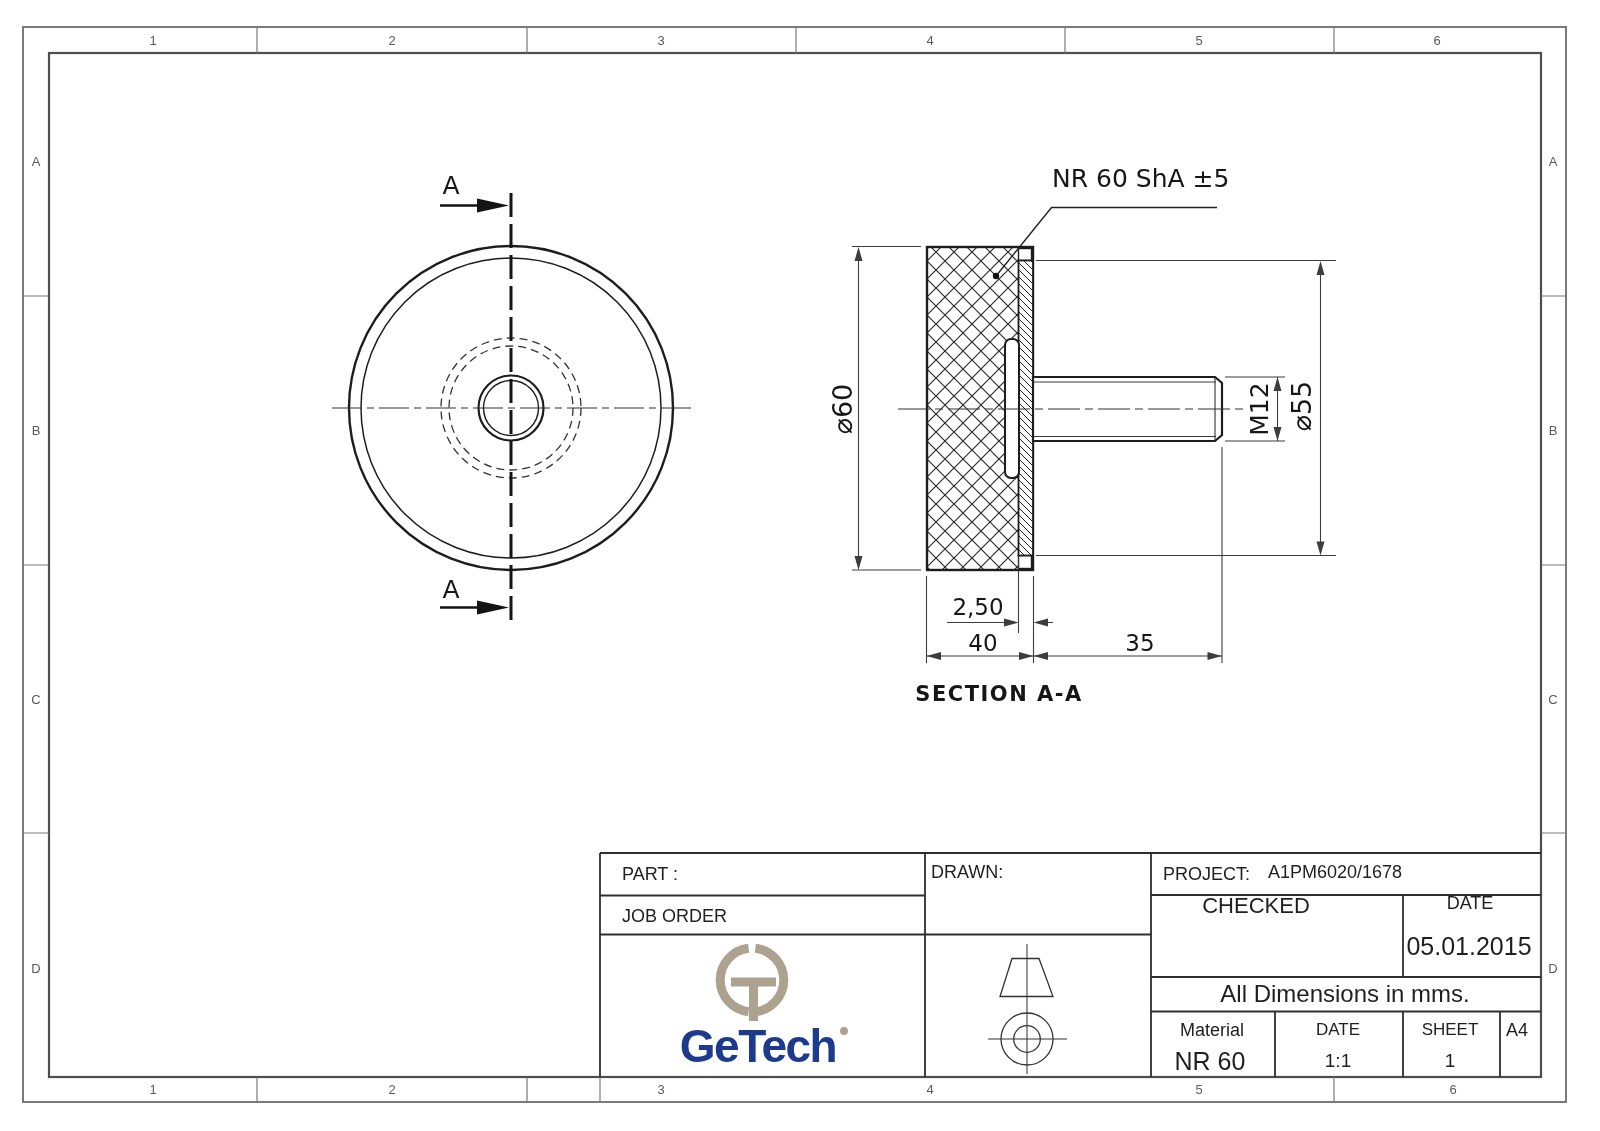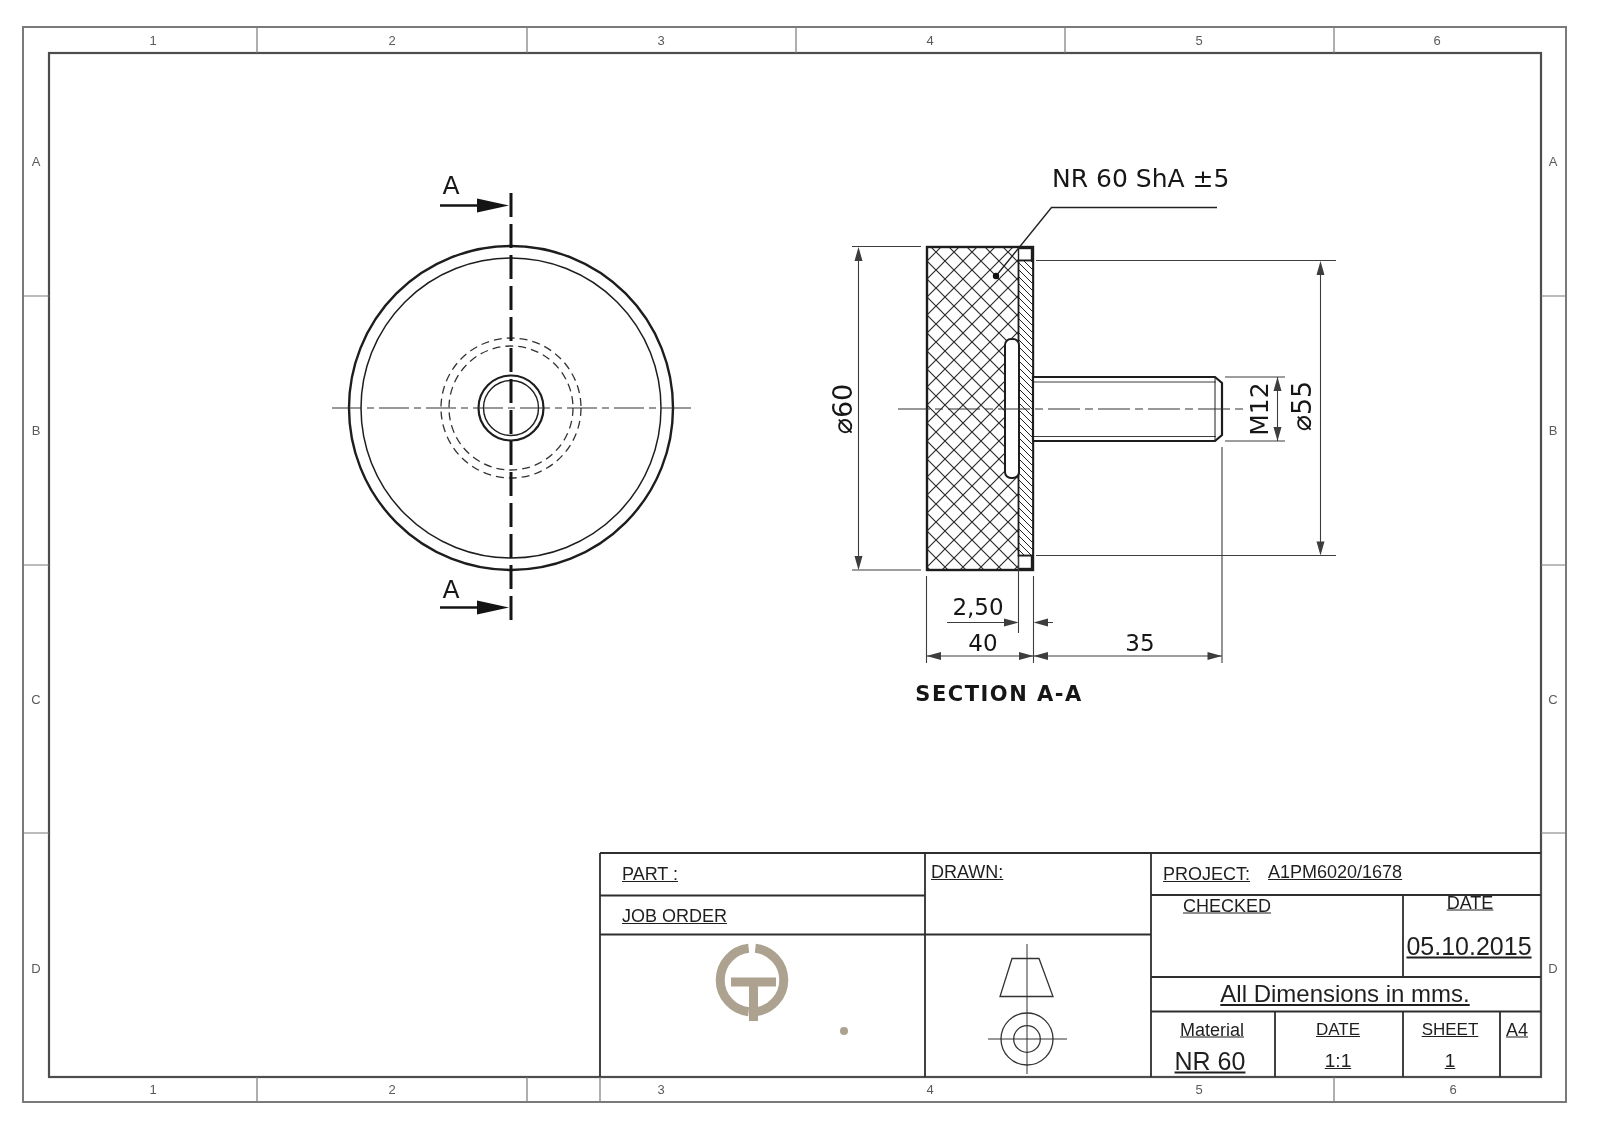--- a/index.html
+++ b/index.html
@@ -4,21 +4,21 @@
 <style>
   html,body{margin:0;padding:0;background:#ffffff;}
   #sheet{position:relative;width:1600px;height:1131px;background:#ffffff;overflow:hidden;
          font-family:"Liberation Sans","DejaVu Sans",sans-serif;}
   #linework{position:absolute;left:0;top:0;}
   .abs{position:absolute;white-space:nowrap;}
   .ctr{transform:translate(-50%,-50%);}
   .rot{transform:translate(-50%,-50%) rotate(-90deg);}
   .grid-label{font-size:13px;color:#5a5a5a;}
   .dimtxt{font-family:"DejaVu Sans","Liberation Sans",sans-serif;color:#161616;}
-  .ttxt{color:#1f1f1f;text-decoration:underline;}
+  .ttxt{color:#1f1f1f;}
   .caption{letter-spacing:1.5px;font-weight:bold;}
   .wordmark{font-weight:bold;letter-spacing:-1.5px;}
 </style>
 </head>
 <body>
 
 <div id="sheet">
 
   <svg id="linework" width="1600" height="1131" viewBox="0 0 1600 1131">
     <defs>
@@ -182,26 +182,27 @@
   <span class="abs ctr dimtxt" style="left:978px;top:607px;font-size:23px">2,50</span>
   <span class="abs ctr dimtxt" style="left:983px;top:643px;font-size:23px">40</span>
   <span class="abs ctr dimtxt" style="left:1140px;top:643px;font-size:23px">35</span>
   <span class="abs ctr dimtxt caption" style="left:999px;top:694px;font-size:21px">SECTION A-A</span>
 
   <span class="abs ttxt" style="left:622px;top:864px;font-size:18px">PART :</span>
   <span class="abs ttxt" style="left:622px;top:906px;font-size:18px">JOB ORDER</span>
   <span class="abs ttxt" style="left:931px;top:862px;font-size:18px">DRAWN:</span>
   <span class="abs ttxt" style="left:1163px;top:864px;font-size:18px">PROJECT:</span>
   <span class="abs ttxt" style="left:1268px;top:862px;font-size:18px">A1PM6020/1678</span>
-  <span class="abs ctr ttxt" style="left:1227px;top:906px;font-size:18px">CHECKED</span>
+  <span class="abs ctr ttxt" style="left:1256px;top:906px;font-size:22px">CHECKED</span>
   <span class="abs ctr ttxt" style="left:1470px;top:903px;font-size:18px">DATE</span>
-  <span class="abs ctr ttxt" style="left:1469px;top:946px;font-size:25px">05.10.2015</span>
+  <span class="abs ctr ttxt" style="left:1469px;top:946px;font-size:25px">05.01.2015</span>
   <span class="abs ctr ttxt" style="left:1345px;top:994px;font-size:24px">All Dimensions in mms.</span>
   <span class="abs ctr ttxt" style="left:1212px;top:1030px;font-size:18px">Material</span>
   <span class="abs ctr ttxt" style="left:1210px;top:1061px;font-size:25px">NR 60</span>
   <span class="abs ctr ttxt" style="left:1338px;top:1030px;font-size:17px">DATE</span>
   <span class="abs ctr ttxt" style="left:1338px;top:1061px;font-size:19px">1:1</span>
   <span class="abs ctr ttxt" style="left:1450px;top:1030px;font-size:17px">SHEET</span>
   <span class="abs ctr ttxt" style="left:1450px;top:1061px;font-size:19px">1</span>
   <span class="abs ctr ttxt" style="left:1517px;top:1030px;font-size:18px">A4</span>
 
+  <span class="abs ctr wordmark" style="left:758px;top:1046px;font-size:46px;color:#1d3a8e">GeTech</span>
 
 </div>
 
 </body></html>

